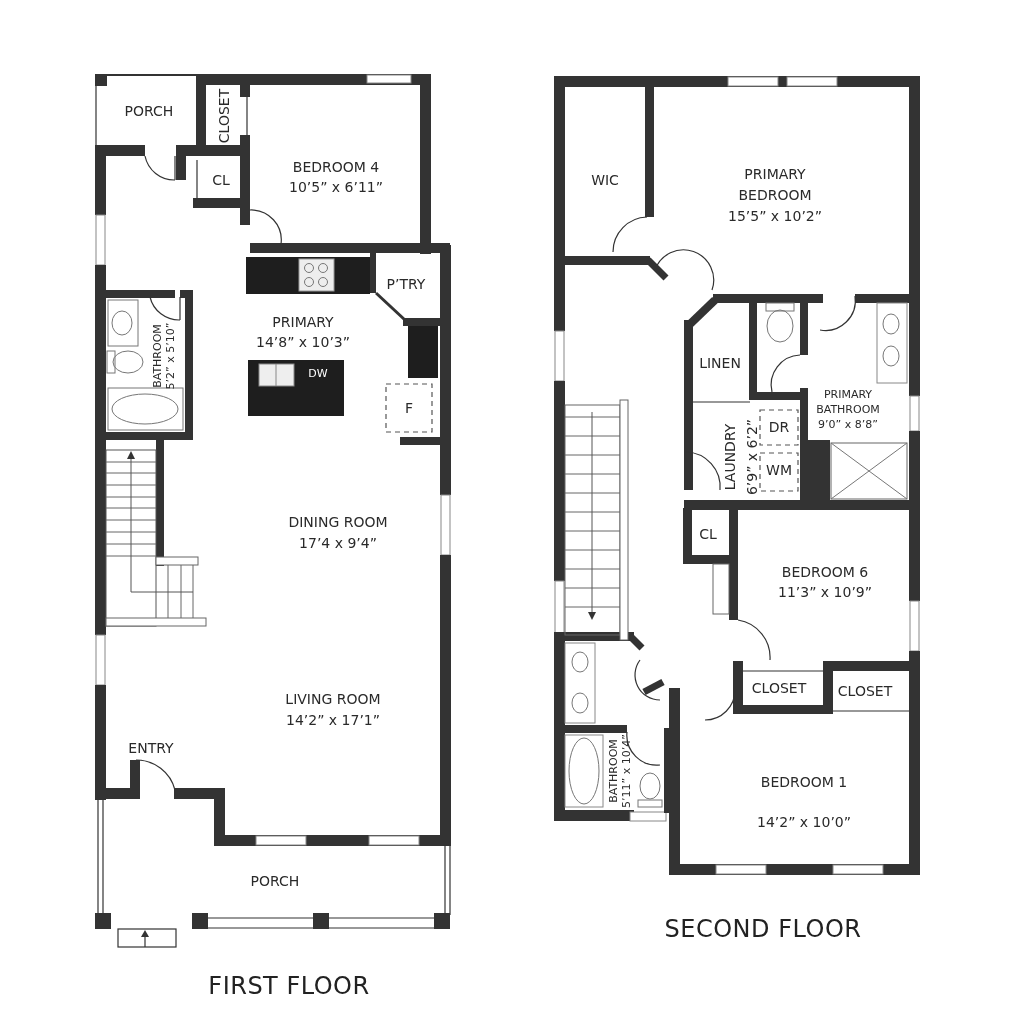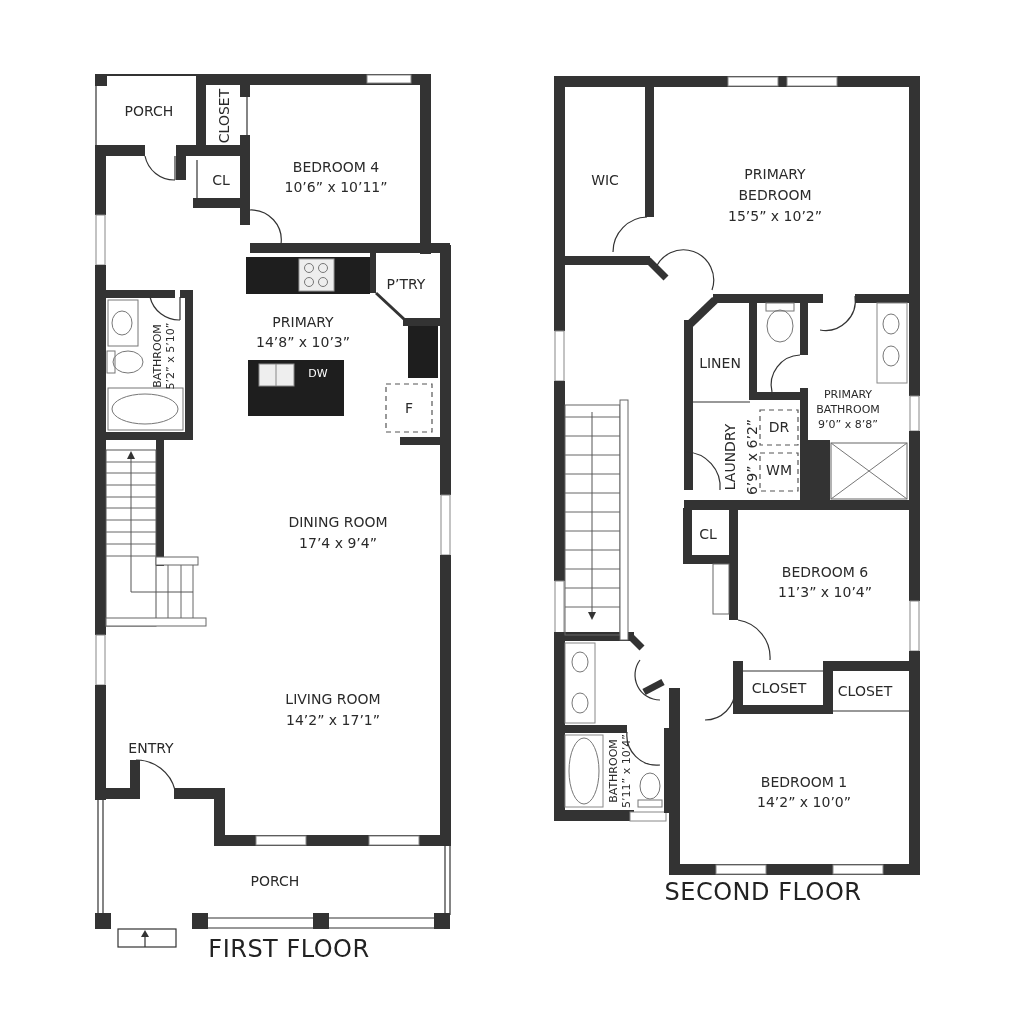--- a/index.html
+++ b/index.html
@@ -6,21 +6,21 @@
   body { width:1024px; height:1024px; position:relative; overflow:hidden; font-family:"DejaVu Sans", sans-serif; }
   svg { position:absolute; left:0; top:0; }
   .wall { fill:#333333; }
   .win  { fill:#ffffff; stroke:#888; stroke-width:1; }
   .thin { stroke:#333; stroke-width:1.2; fill:none; }
   .door { stroke:#333; stroke-width:1.2; fill:none; }
   .dash { stroke:#555; stroke-width:1.2; fill:none; stroke-dasharray:5 4; }
   .lbl { position:absolute; color:#2a2a2a; text-align:center; white-space:nowrap; font-size:14px; line-height:20px; transform:translate(-50%,-50%); }
   .lbl.sm { font-size:11px; line-height:14px; }
   .lbl.vert { transform:translate(-50%,-50%) rotate(-90deg); }
-  .title { position:absolute; font-size:24px; color:#222; transform:translate(-50%,-50%); white-space:nowrap; letter-spacing:0.5px; }
+  .title { position:absolute; font-size:24px; color:#222; transform:translate(-50%,-50%); white-space:nowrap; letter-spacing:0.5px;margin-top:37px; }
 </style>
 </head>
 <body>
 
 <svg width="1024" height="1024" viewBox="0 0 1024 1024">
 
   <g>
 
     <rect x="95" y="74" width="102" height="2" class="wall" fill="#999"></rect>
     <rect x="95" y="74" width="12" height="12" class="wall"></rect>
@@ -247,21 +247,21 @@
     <line x1="592" y1="412" x2="592" y2="615" stroke="#555"></line>
     <polygon points="588,612 596,612 592,620" fill="#333"></polygon>
   </g>
 </svg>
 
 <div class="lbl" style="left:149px;top:111px">PORCH</div>
 <div class="lbl vert" style="left:224px;top:116px">CLOSET</div>
 <div class="lbl" style="left:221px;top:180px">CL</div>
 <div>
   <div class="lbl" style="left:336px;top:167px">BEDROOM 4</div>
-  <div class="lbl" style="left:336px;top:187px">10’6” x 10’11”</div>
+  <div class="lbl" style="left:336px;top:187px">10’5” x 6’11”</div>
 </div>
 <div class="lbl" style="left:406px;top:284px">P’TRY</div>
 <div>
   <div class="lbl" style="left:303px;top:322px">PRIMARY</div>
   <div class="lbl" style="left:303px;top:342px">14’8” x 10’3”</div>
 </div>
 <div class="lbl sm" style="left:318px;top:374px;color:#fff">DW</div>
 <div class="lbl" style="left:409px;top:408px">F</div>
 <div class="lbl sm vert" style="left:158px;top:356px">BATHROOM</div>
 <div class="lbl sm vert" style="left:171px;top:356px">5’2” x 5’10”</div>
@@ -289,23 +289,23 @@
   <div class="lbl sm" style="left:848px;top:410px">BATHROOM</div>
   <div class="lbl sm" style="left:848px;top:425px">9’0” x 8’8”</div>
 </div>
 <div class="lbl vert" style="left:730px;top:457px">LAUNDRY</div>
 <div class="lbl vert" style="left:752px;top:457px">6’9” x 6’2”</div>
 <div class="lbl" style="left:779px;top:427px">DR</div>
 <div class="lbl" style="left:779px;top:470px">WM</div>
 <div class="lbl" style="left:708px;top:534px">CL</div>
 <div>
   <div class="lbl" style="left:825px;top:572px">BEDROOM 6</div>
-  <div class="lbl" style="left:825px;top:592px">11’3” x 10’4”</div>
+  <div class="lbl" style="left:825px;top:592px">11’3” x 10’9”</div>
 </div>
 <div class="lbl" style="left:779px;top:688px">CLOSET</div>
 <div class="lbl" style="left:865px;top:691px">CLOSET</div>
 <div class="lbl sm vert" style="left:614px;top:771px">BATHROOM</div>
 <div class="lbl sm vert" style="left:627px;top:771px">5’11” x 10’4”</div>
 <div>
   <div class="lbl" style="left:804px;top:782px">BEDROOM 1</div>
-  <div class="lbl" style="left:804px;top:802px">14’2” x 10’0”</div>
+  <div class="lbl" style="left:804px;top:822px">14’2” x 10’0”</div>
 </div>
 <div class="title" style="left:763px;top:892px">SECOND FLOOR</div>
 
 </body></html>

